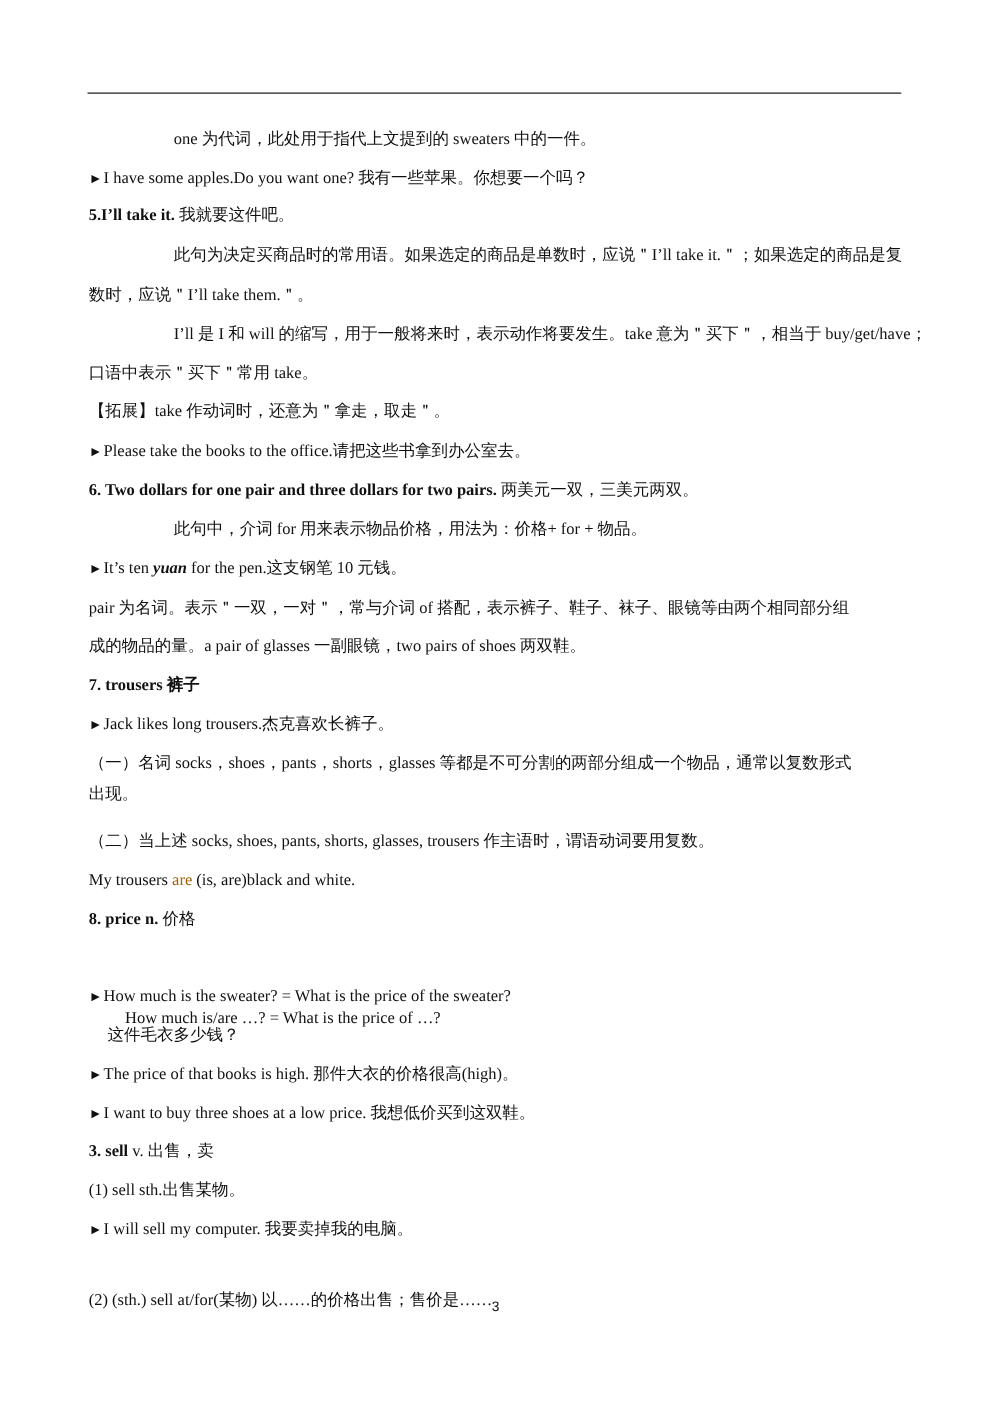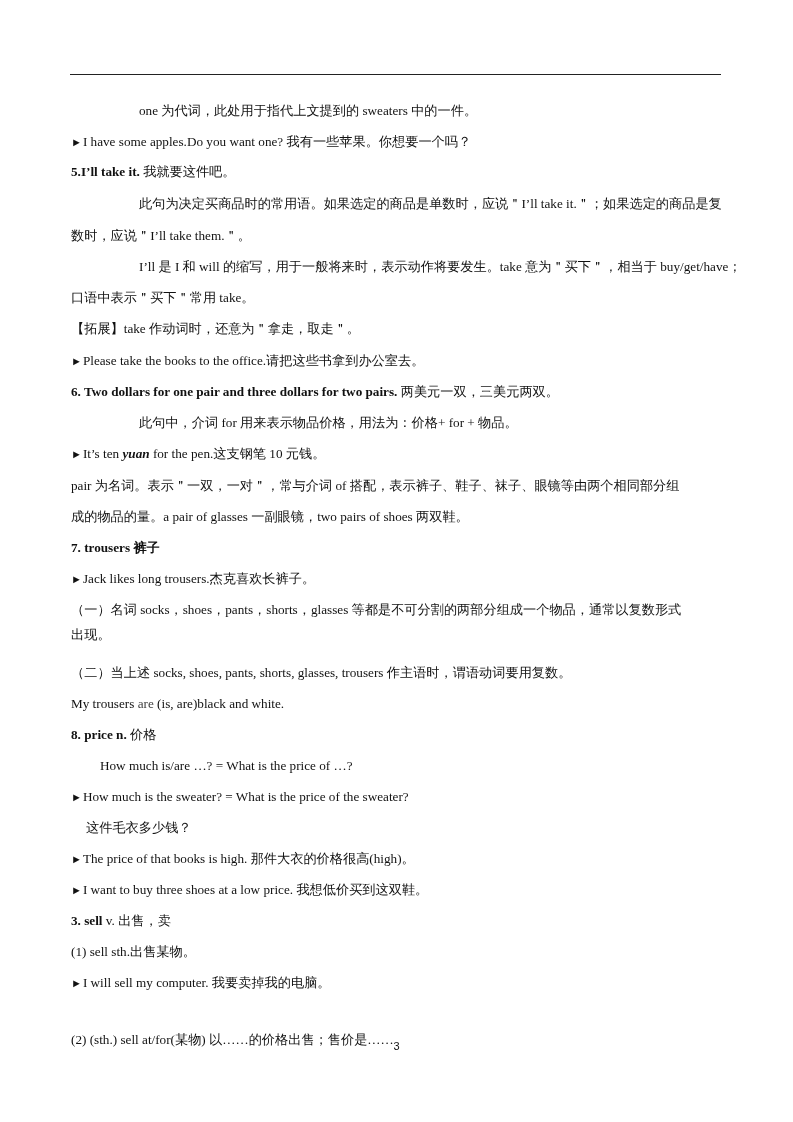--- a/index.html
+++ b/index.html
@@ -9,24 +9,24 @@
       color: #111111; font-size: 13.2px;
     }
     .header-rule {
       position: absolute; left: 70px; top: 74px; width: 651px; height: 1px;
       background: #222222;
     }
     .line {
       position: absolute; left: 71px; white-space: nowrap; line-height: 16px;
     }
     .indent { left: 91px; margin-left: 48px; }
-    .indent2 { left: 100px; }
+    .indent2 { left: 100px; margin-top: 48px; }
     .b { font-weight: bold; }
     .i { font-style: italic; font-weight: bold; }
-    .red { color: #404040; }
+    .red { color: #a16207; }
     .tri { font-size: 11px; margin-right: 1px; }
     .page-number {
       position: absolute; left: 0; width: 793px; top: 1040px; text-align: center;
       font-size: 11px; font-family: "Liberation Sans", sans-serif;
     }
   </style>
 </head>
 <body>
 
 <div class="header-rule"></div>

